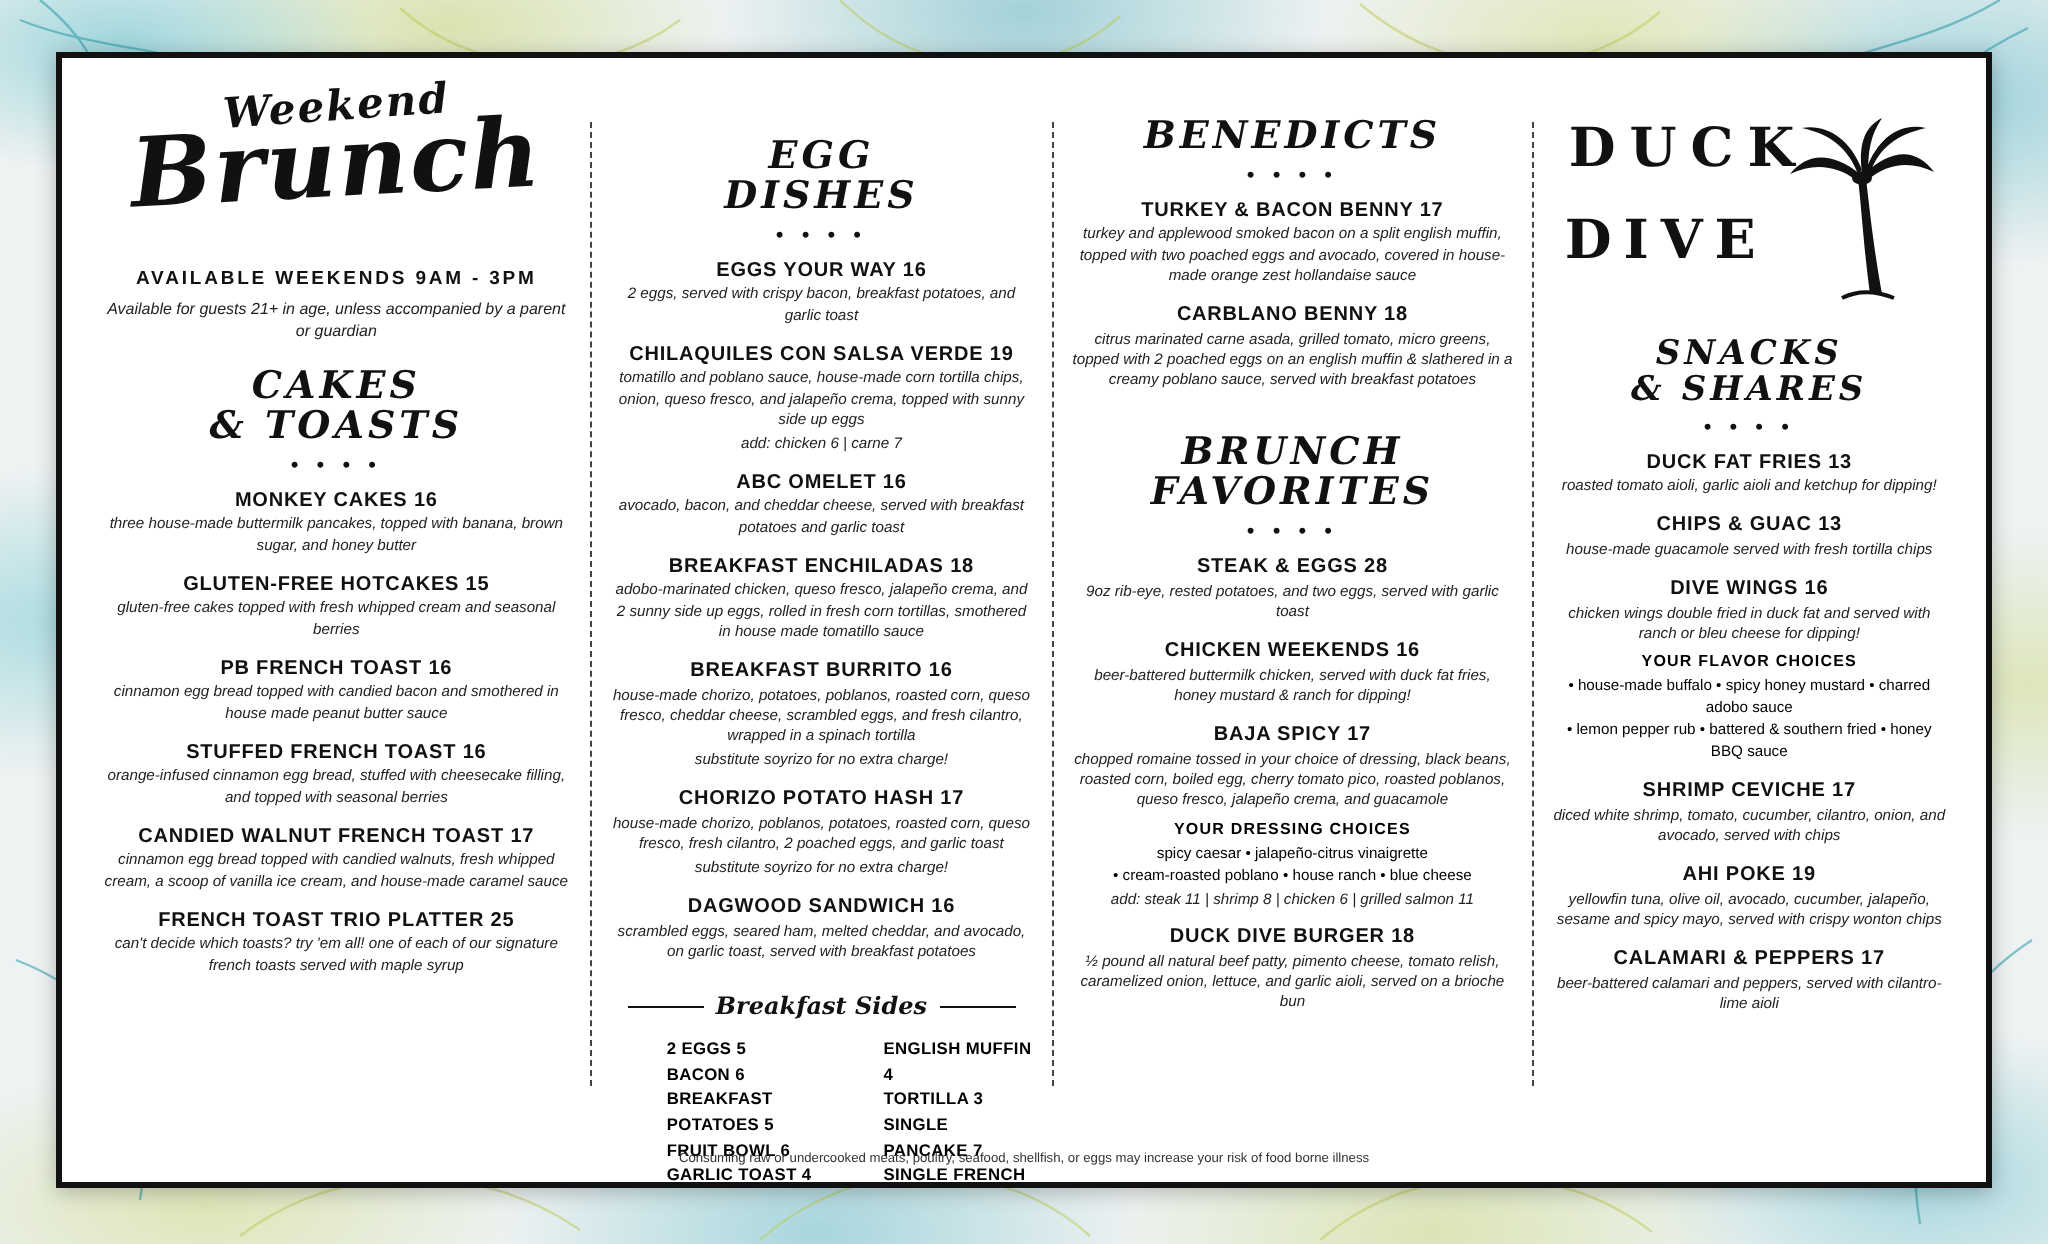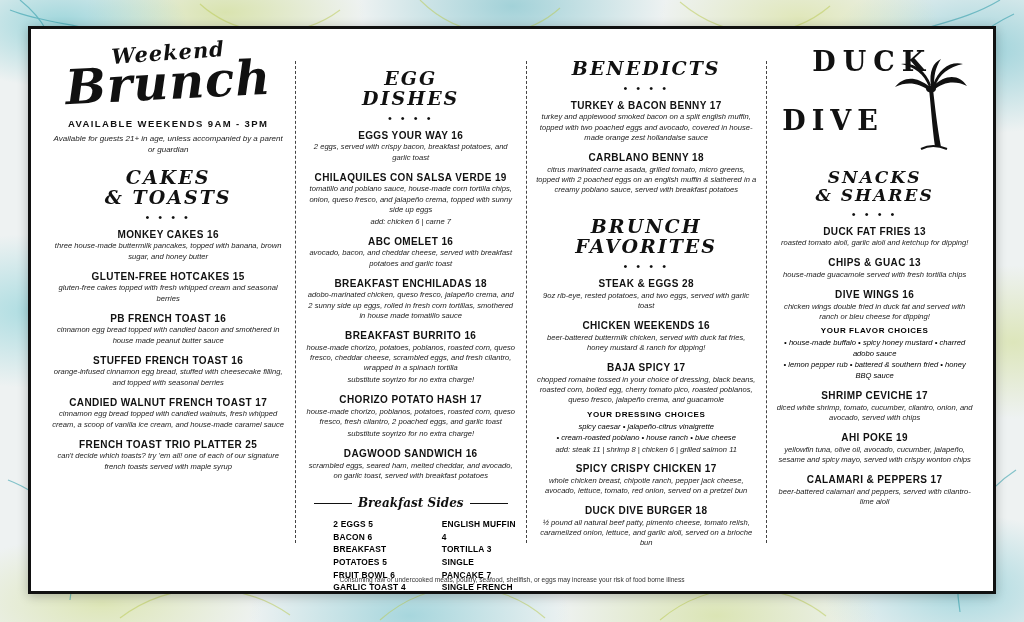--- a/index.html
+++ b/index.html
@@ -62,21 +62,21 @@
     font-style:italic;
     font-weight:bold;
     color:#111;
     line-height:.92;
   }
   .wk { font-size:21px; letter-spacing:1px; transform:rotate(-4deg); }
   .br { font-size:48px; letter-spacing:1px; transform:rotate(-3deg); margin-top:-2px; }
 
   .avail {
     font-size:9.5px; font-weight:bold; letter-spacing:1.4px;
-    margin-top:14px; color:#111;
+    margin-top:30px; color:#111;
   }
   .availsub {
     font-size:8px; font-style:italic; line-height:1.35; margin-top:5px; color:#222;
   }
 
   .sect-title {
     font-family:"DejaVu Serif", serif;
     font-weight:bold;
     font-style:italic;
     letter-spacing:2px;
@@ -111,28 +111,28 @@
   .sides ul { list-style:none; margin:0; padding:0; width:50%; }
   .sides li { font-size:8.4px; font-weight:bold; line-height:1.5; letter-spacing:.2px;margin-left:28px; }
 
   
   .logo-wrap { position:relative; height:120px; margin-bottom:6px; }
   .logo-duck, .logo-dive {
     position:absolute;
     font-family:"DejaVu Serif", serif;
     font-weight:bold; font-size:27px; letter-spacing:7px; color:#111;
   }
-  .logo-duck { left:8px; top:3px;margin-left:28px; }
+  .logo-duck { left:8px; top:16px; }
   .logo-dive { left:6px; top:62px; letter-spacing:6px; }
   .palm { position:absolute; right:4px; top:16px; }
 
   .dressing-head {
     font-size:8px; font-weight:bold; letter-spacing:.6px; margin:4px 0 2px;
   }
-  .small-list { font-size:7.6px; font-style:italic; line-height:1.45; }
+  .small-list { font-size:7.6px; line-height:1.45; }
 
   .footer {
     position:absolute; bottom:8px; left:0; right:0;
     text-align:center; font-size:6.6px; color:#333;
   }
 </style>
 </head>
 <body>
 
 <div class="bg">
@@ -291,24 +291,20 @@
       </div>
       <div class="item">
         <div class="item-name"><span>BAJA SPICY</span> <span>17</span></div>
         <div class="item-desc">chopped romaine tossed in your choice of dressing, black beans, roasted corn, boiled egg, cherry tomato pico, roasted poblanos, queso fresco, jalapeño crema, and guacamole</div>
         <div class="dressing-head">YOUR DRESSING CHOICES</div>
         <div class="small-list">spicy caesar  •  jalapeño-citrus vinaigrette</div>
         <div class="small-list">• cream-roasted poblano • house ranch • blue cheese</div>
         <div class="item-note">add: steak 11 | shrimp 8 | chicken 6 | grilled salmon 11</div>
       </div>
       <div class="item">
-        <div class="item-name"><span>SPICY CRISPY CHICKEN</span> <span>17</span></div>
-        <div class="item-desc">whole chicken breast, chipotle ranch, pepper jack cheese, avocado, lettuce, tomato, red onion, served on a pretzel bun</div>
-      </div>
-      <div class="item">
         <div class="item-name"><span>DUCK DIVE BURGER</span> <span>18</span></div>
         <div class="item-desc">½ pound all natural beef patty, pimento cheese, tomato relish, caramelized onion, lettuce, and garlic aioli, served on a brioche bun</div>
       </div>
     </div>
 
     <div class="col c4 center">
       <div class="divider d1"></div>
 
       <div class="logo-wrap">
         <div class="logo-duck">DUCK</div>

